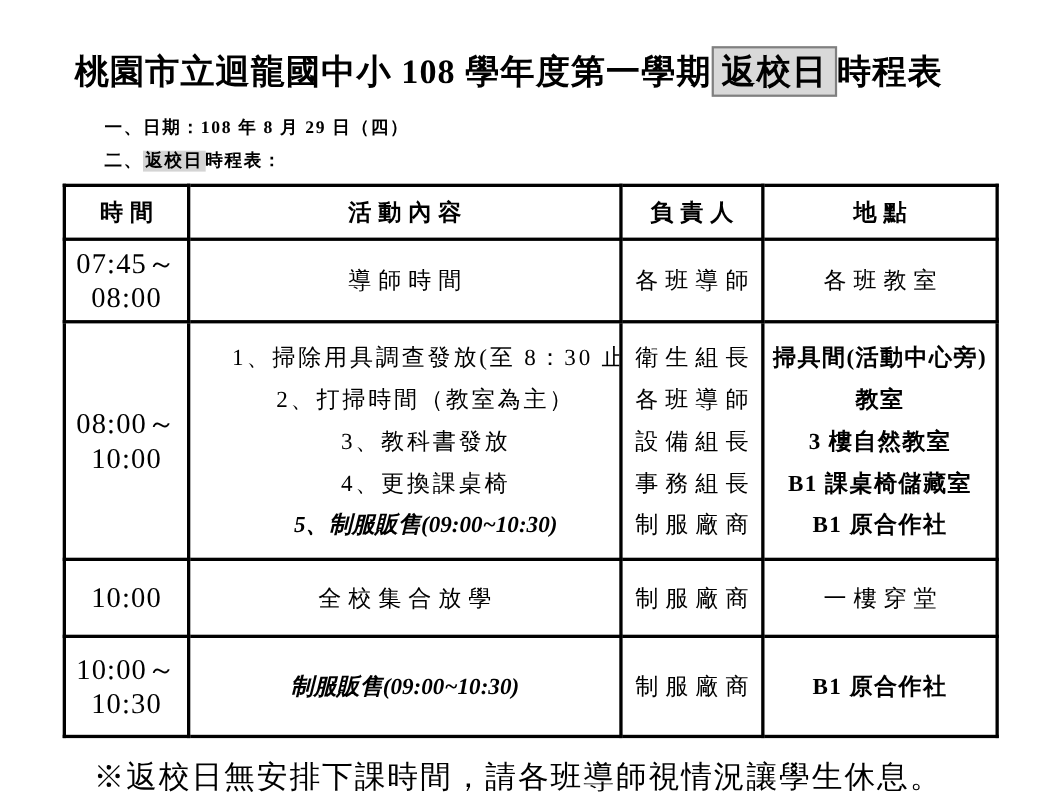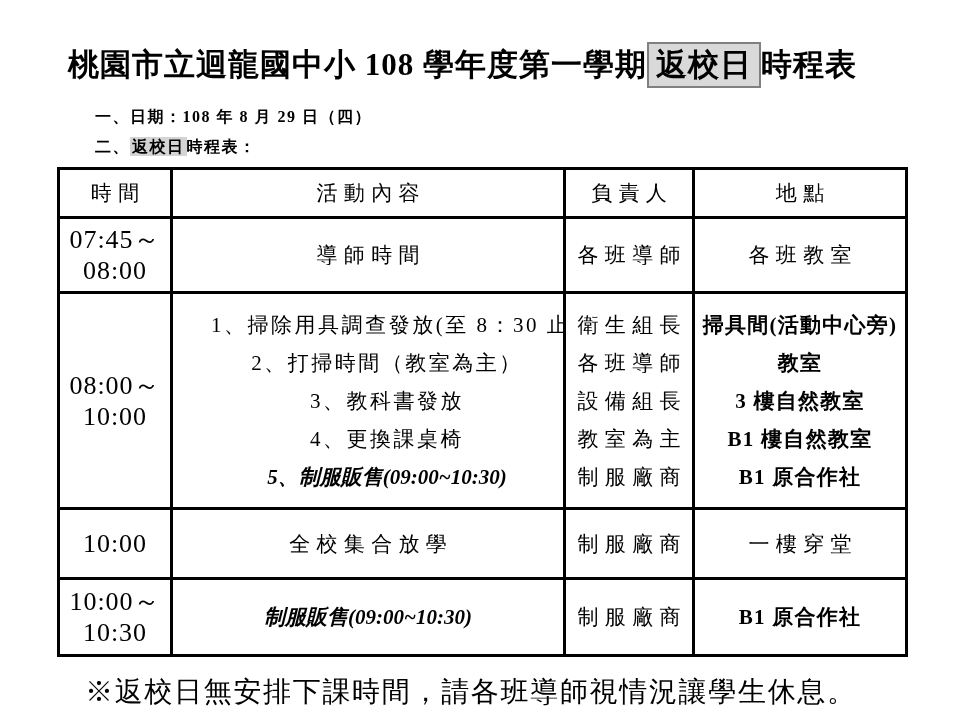--- a/index.html
+++ b/index.html
@@ -56,24 +56,24 @@
     border: 3px solid #000;
     vertical-align: middle;
     text-align: center;
     padding: 0;
     overflow: hidden;
   }
   tr.r-header { height: 49px; }
   tr.r1 { height: 75px; }
   tr.r2 { height: 216px; }
   tr.r3 { height: 70px; }
-  tr.r4 { height: 77px; }
+  tr.r4 { height: 91px; }
   th.head {
     font-size: 21px;
-    font-weight: normal;
+    font-weight: bold;
     letter-spacing: 0.3em;
     text-indent: 0.3em; 
   }
   td.time {
     font-size: 26px;
     letter-spacing: 1px;
     line-height: 31px;
     font-weight: 500;
   }
   .cjk {
@@ -163,28 +163,28 @@
           <div class="line">1、掃除用具調查發放(至 8：30 止)</div>
           <div class="line">2、打掃時間（教室為主）</div>
           <div class="line">3、教科書發放</div>
           <div class="line">4、更換課桌椅</div>
           <div class="line bold-tight">5、制服販售(09:00~10:30)</div>
         </td>
         <td class="owner-list">
           <div class="line">衛生組長</div>
           <div class="line">各班導師</div>
           <div class="line">設備組長</div>
-          <div class="line">教室為主</div>
+          <div class="line">事務組長</div>
           <div class="line">制服廠商</div>
         </td>
         <td class="loc-list">
           <div class="line">掃具間(活動中心旁)</div>
           <div class="line">教室</div>
           <div class="line">3 樓自然教室</div>
-          <div class="line">B1 樓自然教室</div>
+          <div class="line">B1 課桌椅儲藏室</div>
           <div class="line">B1 原合作社</div>
         </td>
       </tr>
 
       <tr class="r3">
         <td class="time">
           <div>10:00</div>
         </td>
         <td class="cjk">全校集合放學</td>
         <td class="cjk">制服廠商</td>

